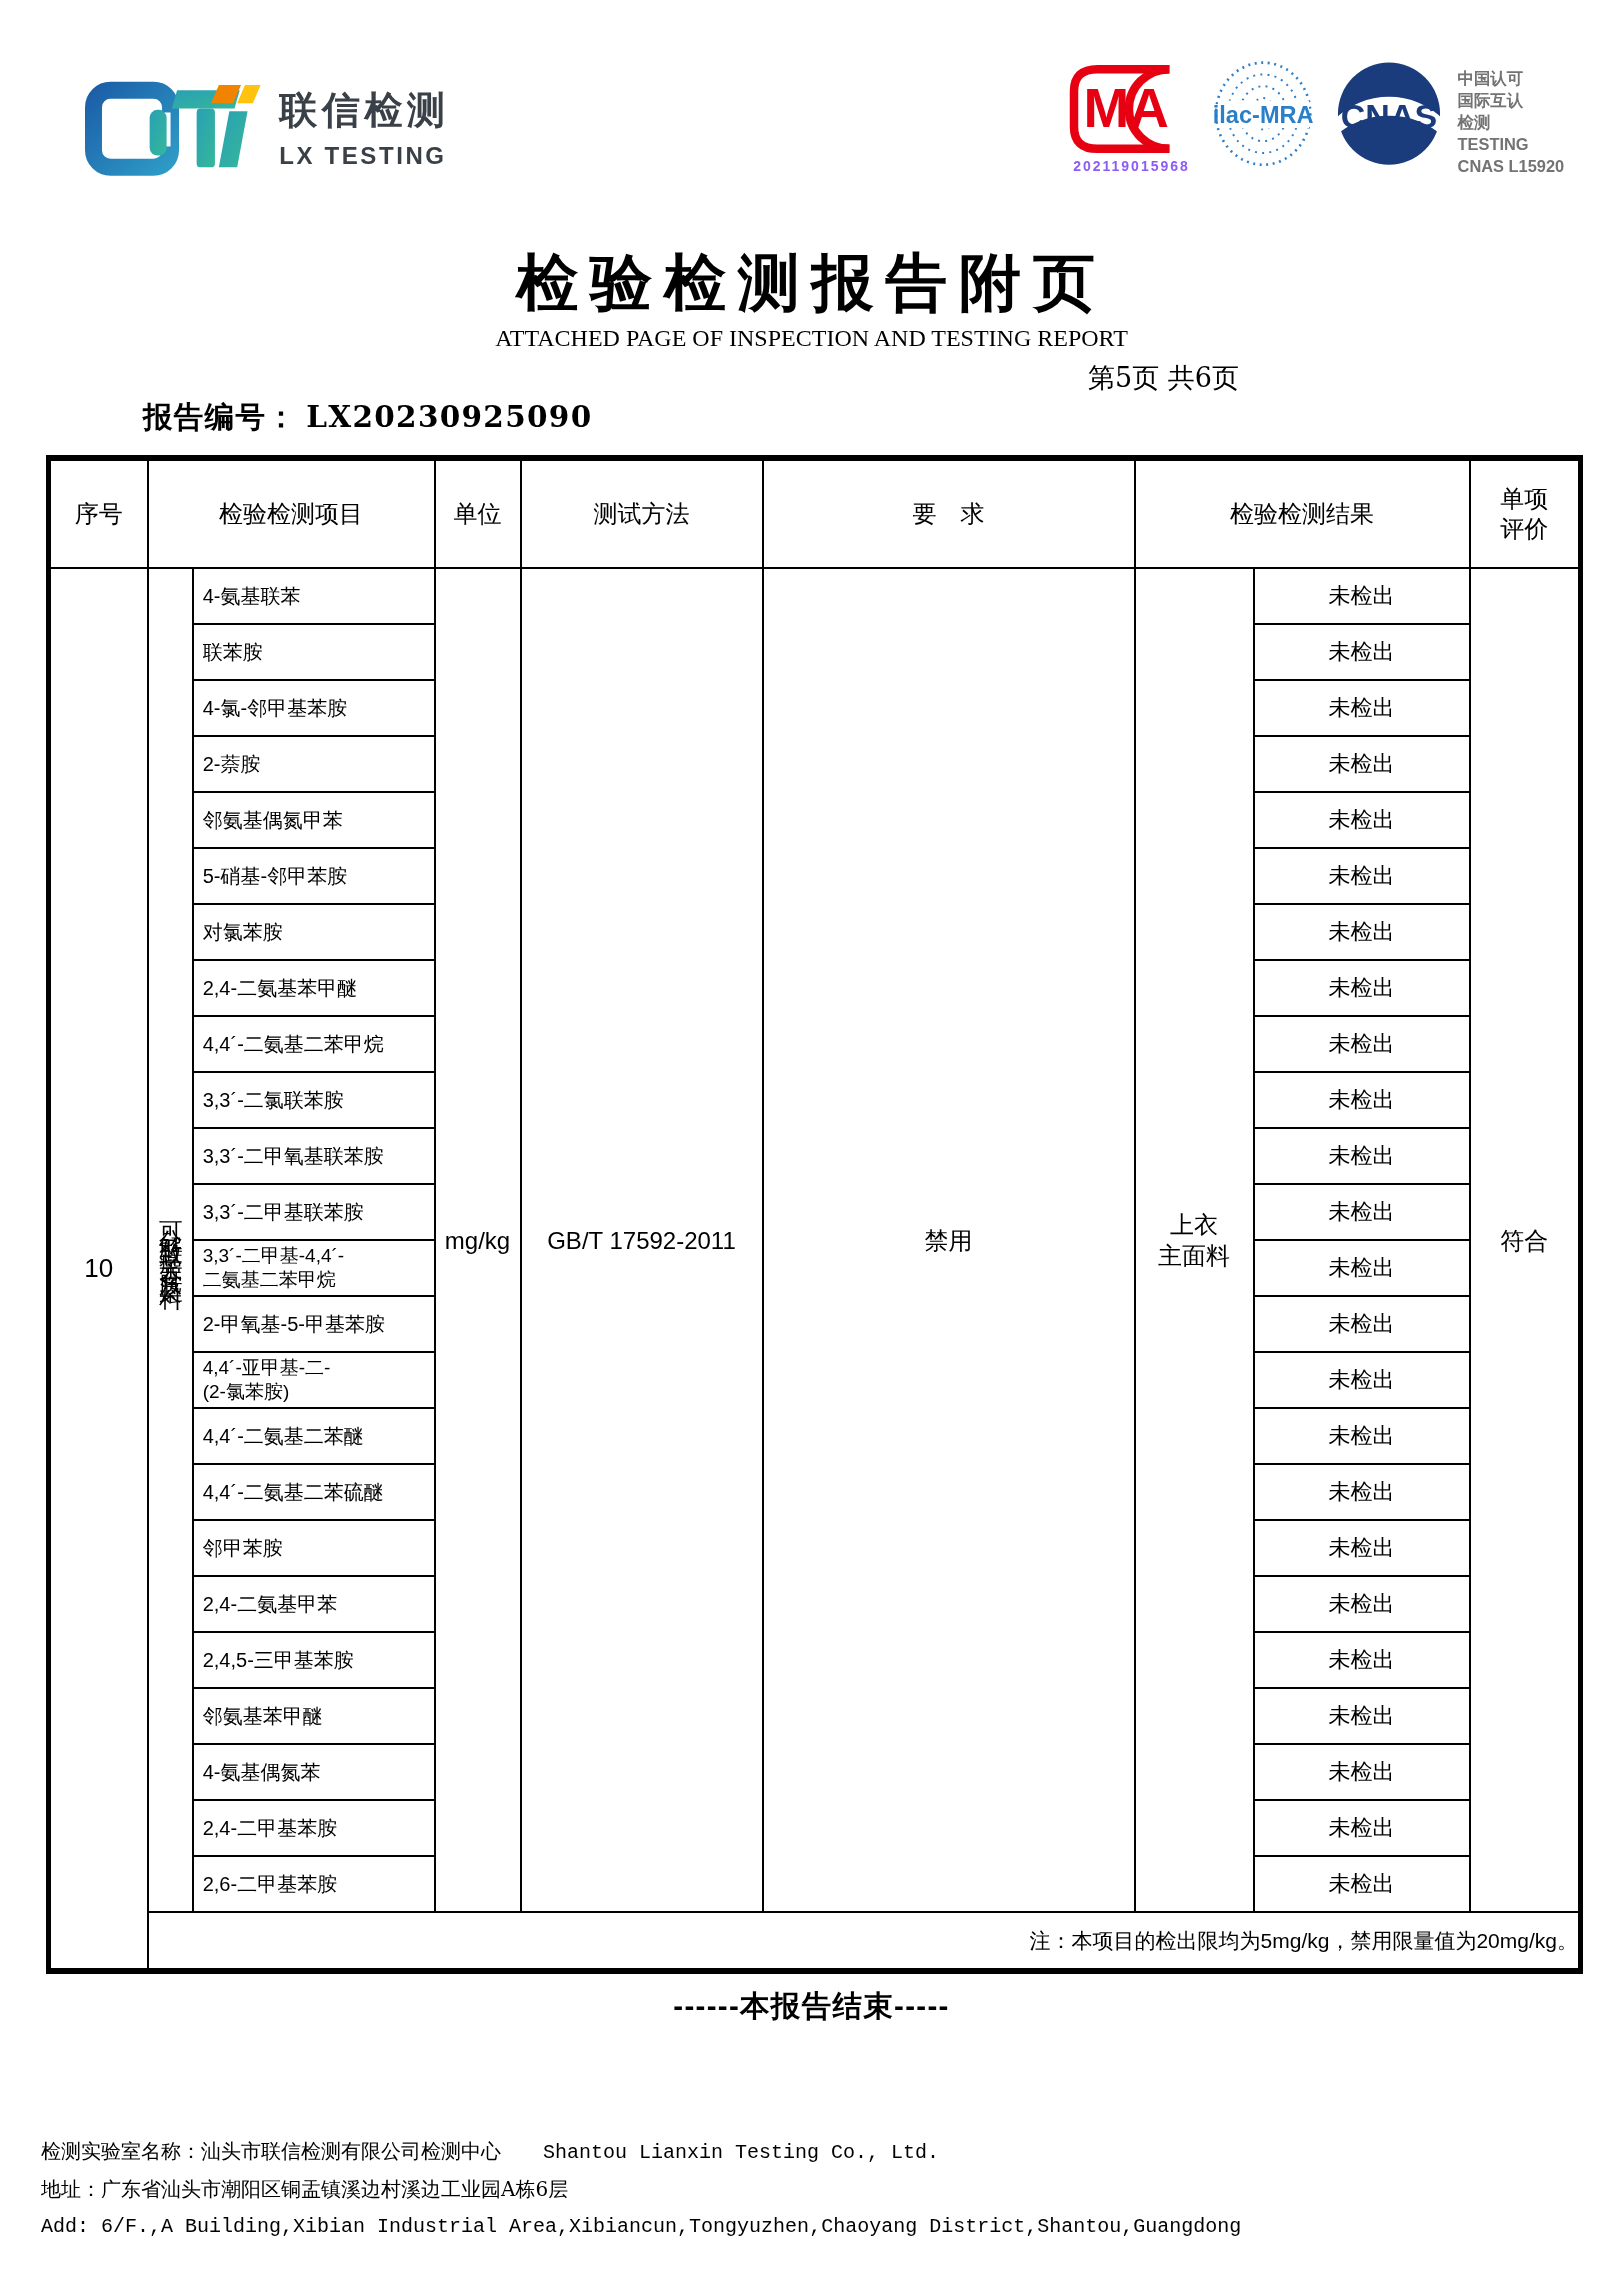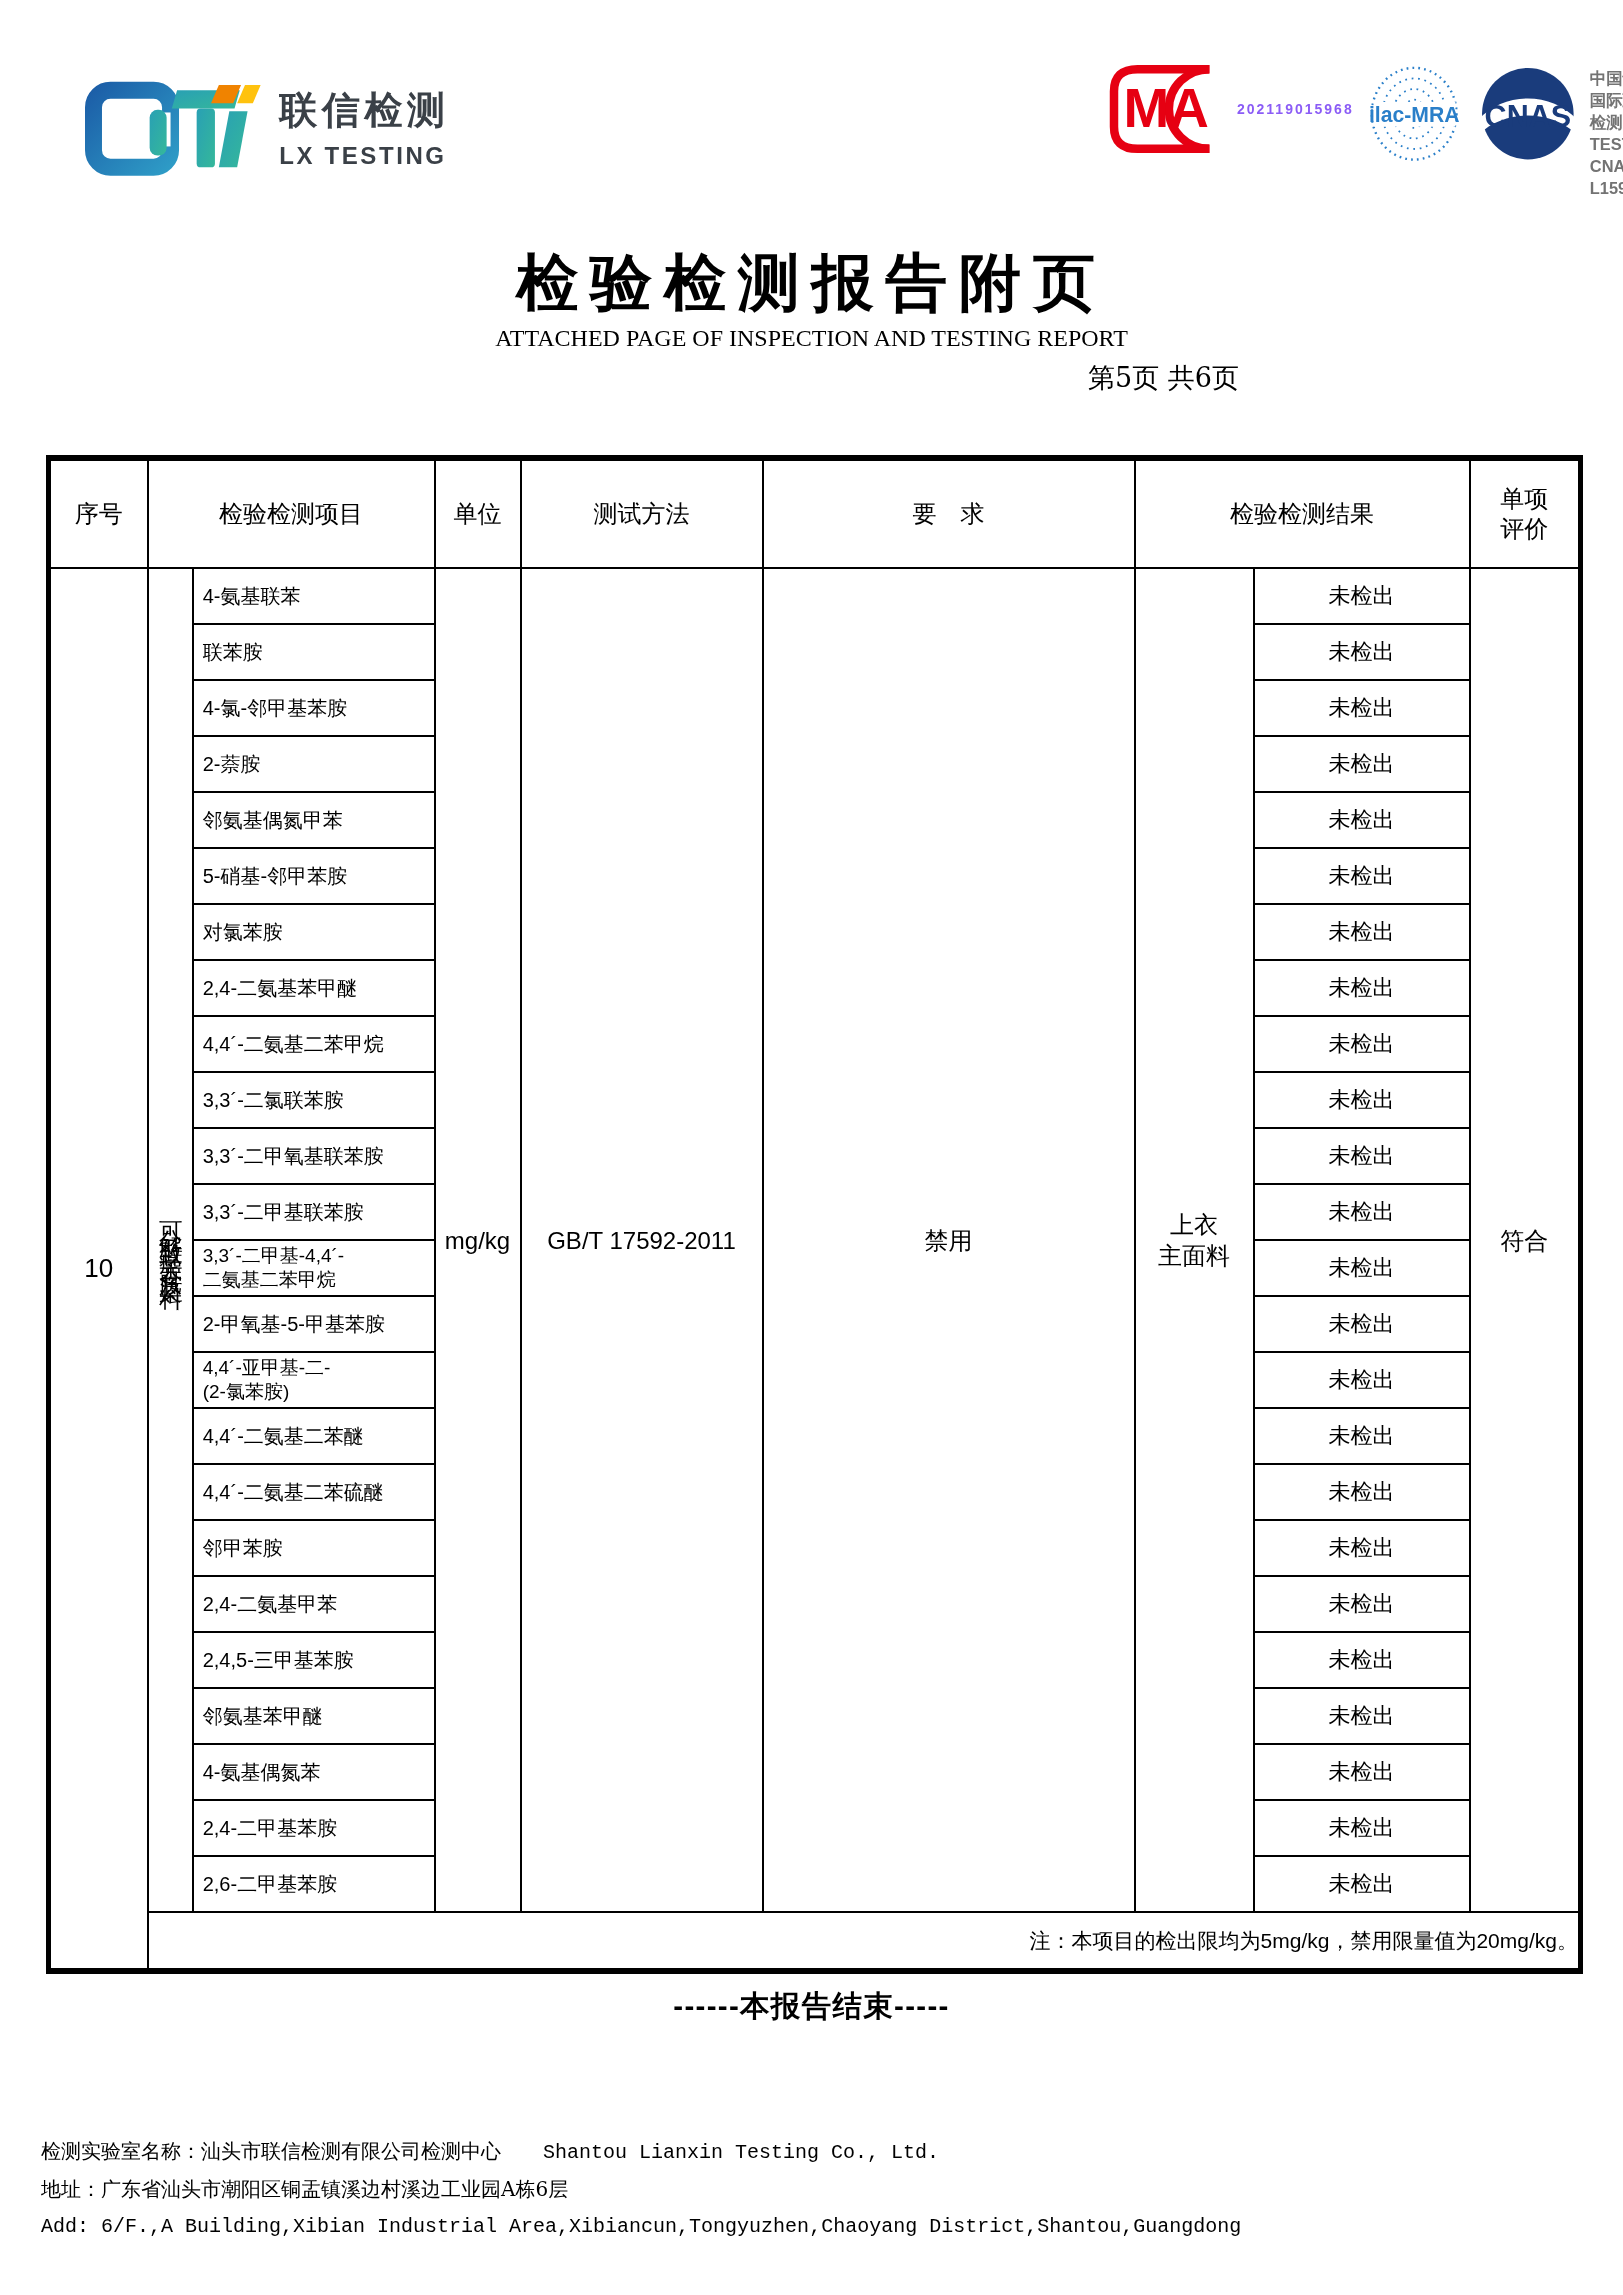--- a/index.html
+++ b/index.html
@@ -7,21 +7,21 @@
         font-family:"Liberation Sans",sans-serif;overflow:hidden;}
 
   
   .brand{position:absolute;left:84px;top:72px;display:flex;align-items:center;gap:18.3px;}
   .brand-text{display:flex;flex-direction:column;}
   .brand-text .cn{font-size:38px;font-weight:bold;color:#3a4047;letter-spacing:4.6px;}
   .brand-text .en{font-size:24px;font-weight:bold;color:#3a4047;letter-spacing:2.6px;margin-top:5.2px;}
 
   
   .certs{position:absolute;left:1066px;top:60px;display:flex;align-items:flex-start;gap:9.2px;}
-  .cma-block{display:flex;flex-direction:row;align-items:center;margin-left:40px;}
+  .cma-block{display:flex;flex-direction:column;align-items:center;}
   .cma-number{color:#8b5cf6;font-size:14px;font-weight:bold;letter-spacing:2px;margin-top:0px;}
   .accred-lines{font-size:16.4px;line-height:22px;color:#737373;font-weight:600;margin-top:6.5px;
                 font-family:"Liberation Sans",sans-serif;}
 
   
   .title-cn{position:absolute;top:241px;left:0;width:100%;text-align:center;
             font-size:62px;font-weight:bold;letter-spacing:11.8px;
             font-family:"DejaVu Serif",serif;}
   .title-en{position:absolute;top:325px;left:0;width:100%;text-align:center;
             font-size:24px;letter-spacing:0px;font-family:"Liberation Serif",serif;}
@@ -121,20 +121,23 @@
       <div>国际互认</div>
       <div>检测</div>
       <div>TESTING</div>
       <div>CNAS L15920</div>
     </div>
   </div>
 
   <div class="title-cn">检验检测报告附页</div>
   <div class="title-en">ATTACHED PAGE OF INSPECTION AND TESTING REPORT</div>
   <div class="page-info">第5页 共6页</div>
+  <div class="report-no">
+    <span class="label">报告编号：</span><span class="value">LX20230925090</span>
+  </div>
 
   <table class="report-table">
     <colgroup>
       <col style="width:99px">
         <col style="width:45px">
         <col style="width:242px">
       <col style="width:86px">
         <col style="width:242px">
         <col style="width:372px">
       <col style="width:119px">

